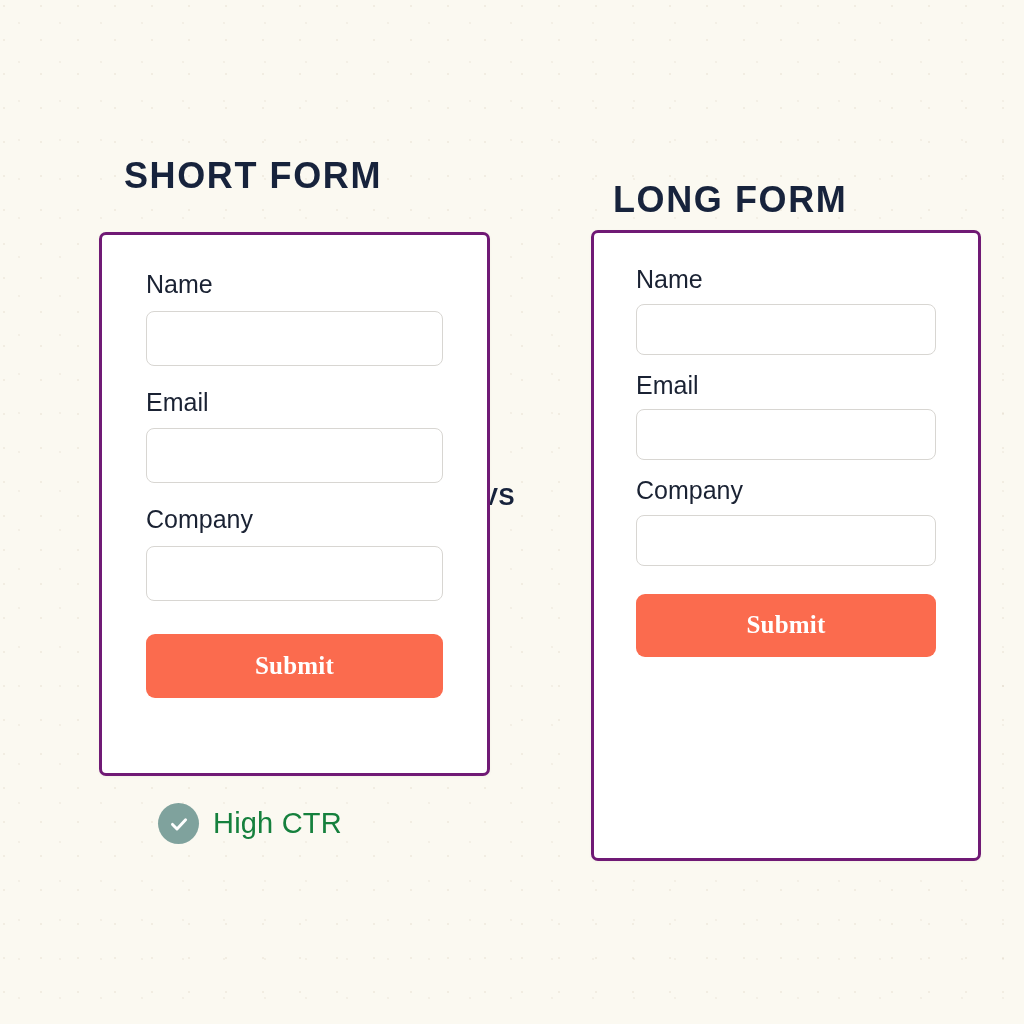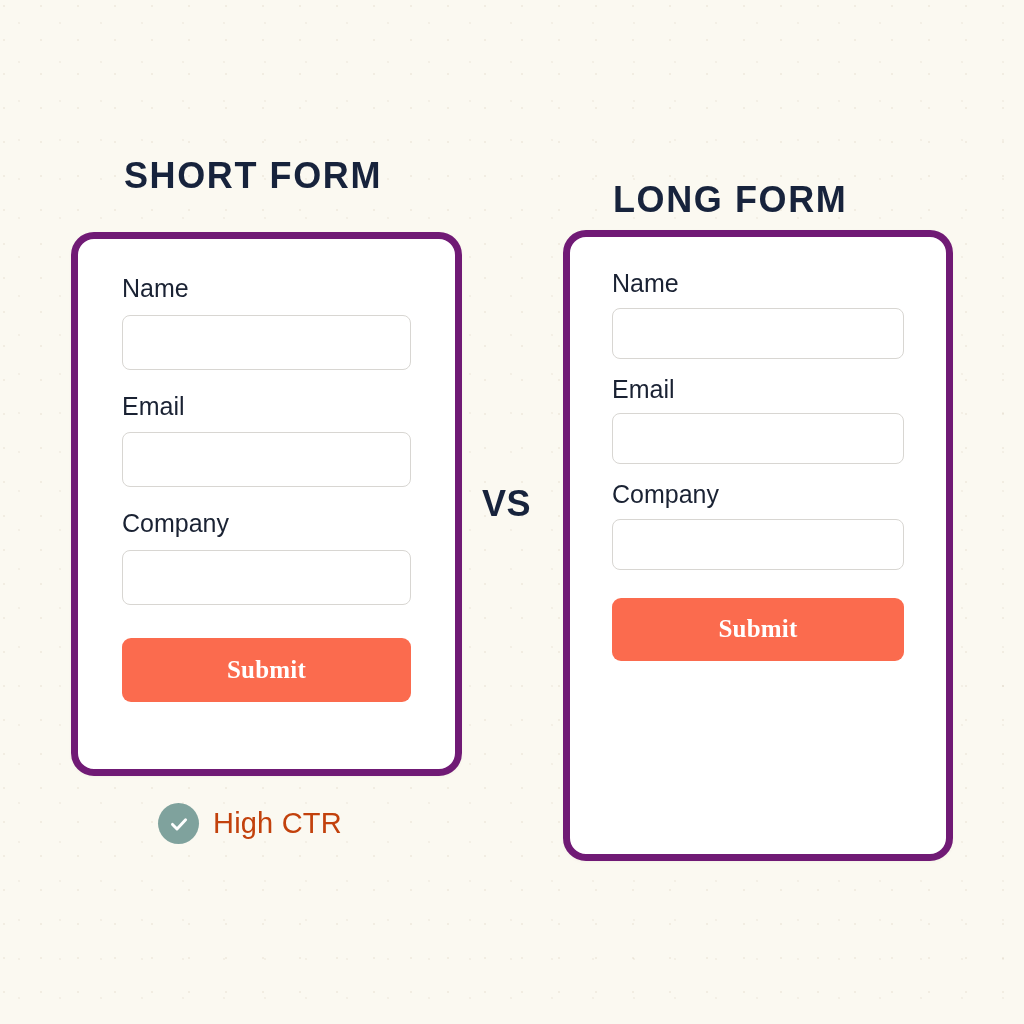--- a/index.html
+++ b/index.html
@@ -38,33 +38,34 @@
     white-space: nowrap;
   }
   #title-short { left: 124px; top: 155px; }
   #title-long  { left: 613px; top: 155px; margin-top: 24px; }
 
   
   #vs-divider {
     position: absolute;
     left: 482px;
     top: 483px;
-    font-size: 36px;
+    font-size: 24px;
     font-weight: bold;
     letter-spacing: 0.5px;
     color: #17233C;
   }
 
   
   .form-card {
     position: absolute;
     background: #FFFFFF;
-    border: 7px solid #701a75;
-    border-radius: 23px;
+    border: 3px solid #701a75;
+    border-radius: 7px;
     box-shadow: 0 1px 3px rgba(120,110,95,0.055);
+    margin-left: 28px;
   }
   #card-short {
     left: 71px;  top: 232px;
     width: 391px; height: 544px;
     padding: 36px 44px 0 44px;
   }
   #card-long {
     left: 563px; top: 230px;
     width: 390px; height: 631px;
     padding: 33px 42px 0 42px;
@@ -131,21 +132,21 @@
     display: flex;
     align-items: center;
     justify-content: center;
     flex: 0 0 auto;
   }
   .outcome-icon.ok  { background: #7FA29D; }
   .outcome-icon.bad { background: #FB6B4E; }
 
   .outcome-label {
     font-size: 29px;
-    color: #c2410c;
+    color: #15803d;
     letter-spacing: 0.2px;
   }
 </style>
 </head>
 <body>
 
 <div class="stage">
 
   <div class="col-title" id="title-short">SHORT FORM</div>
 

